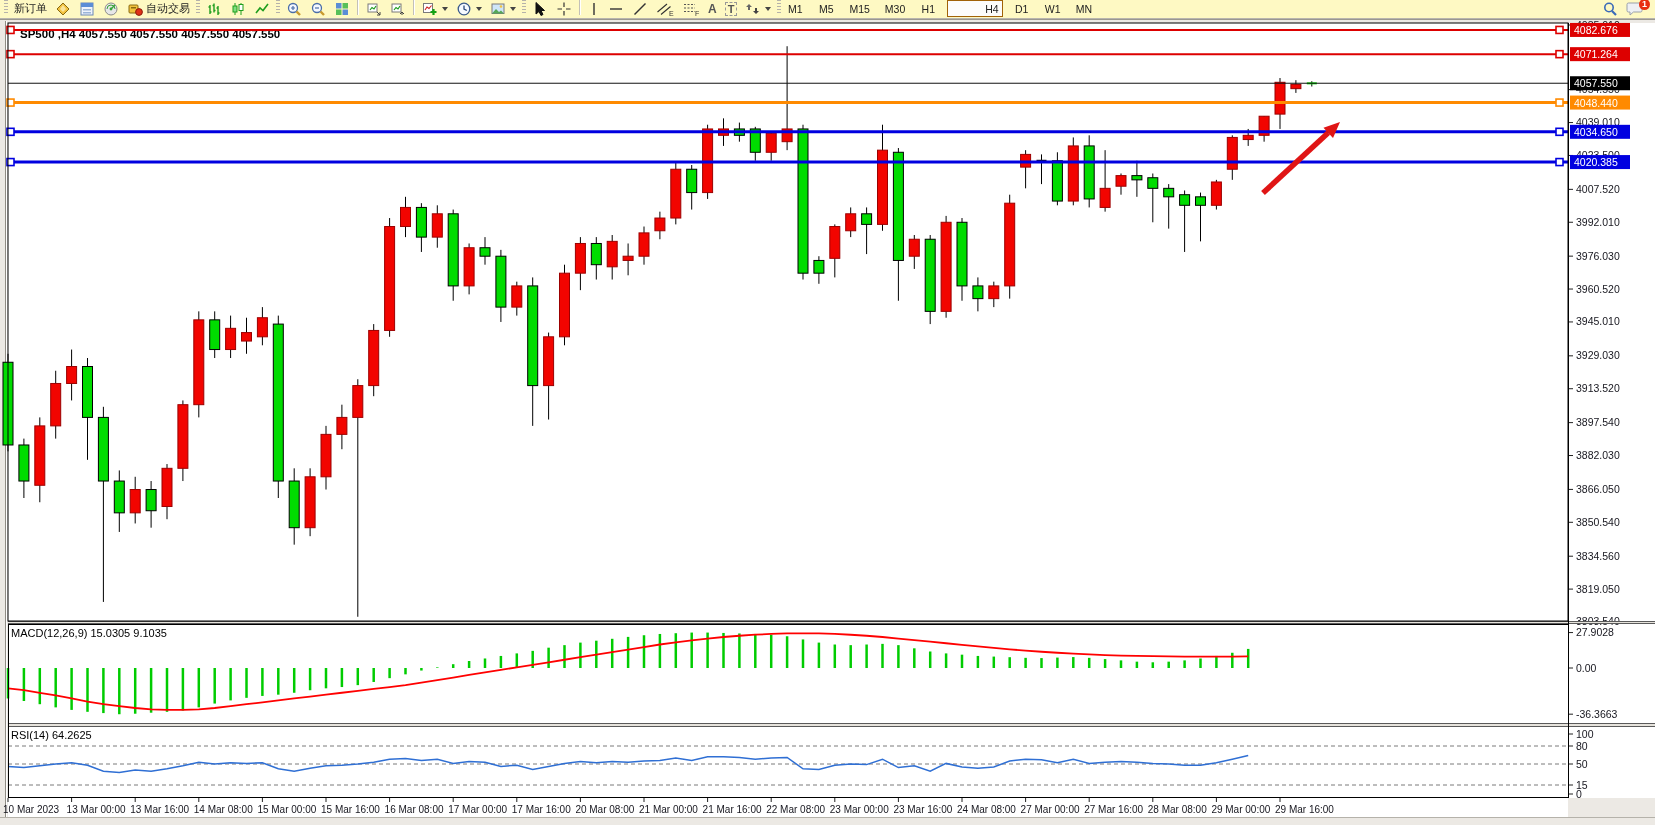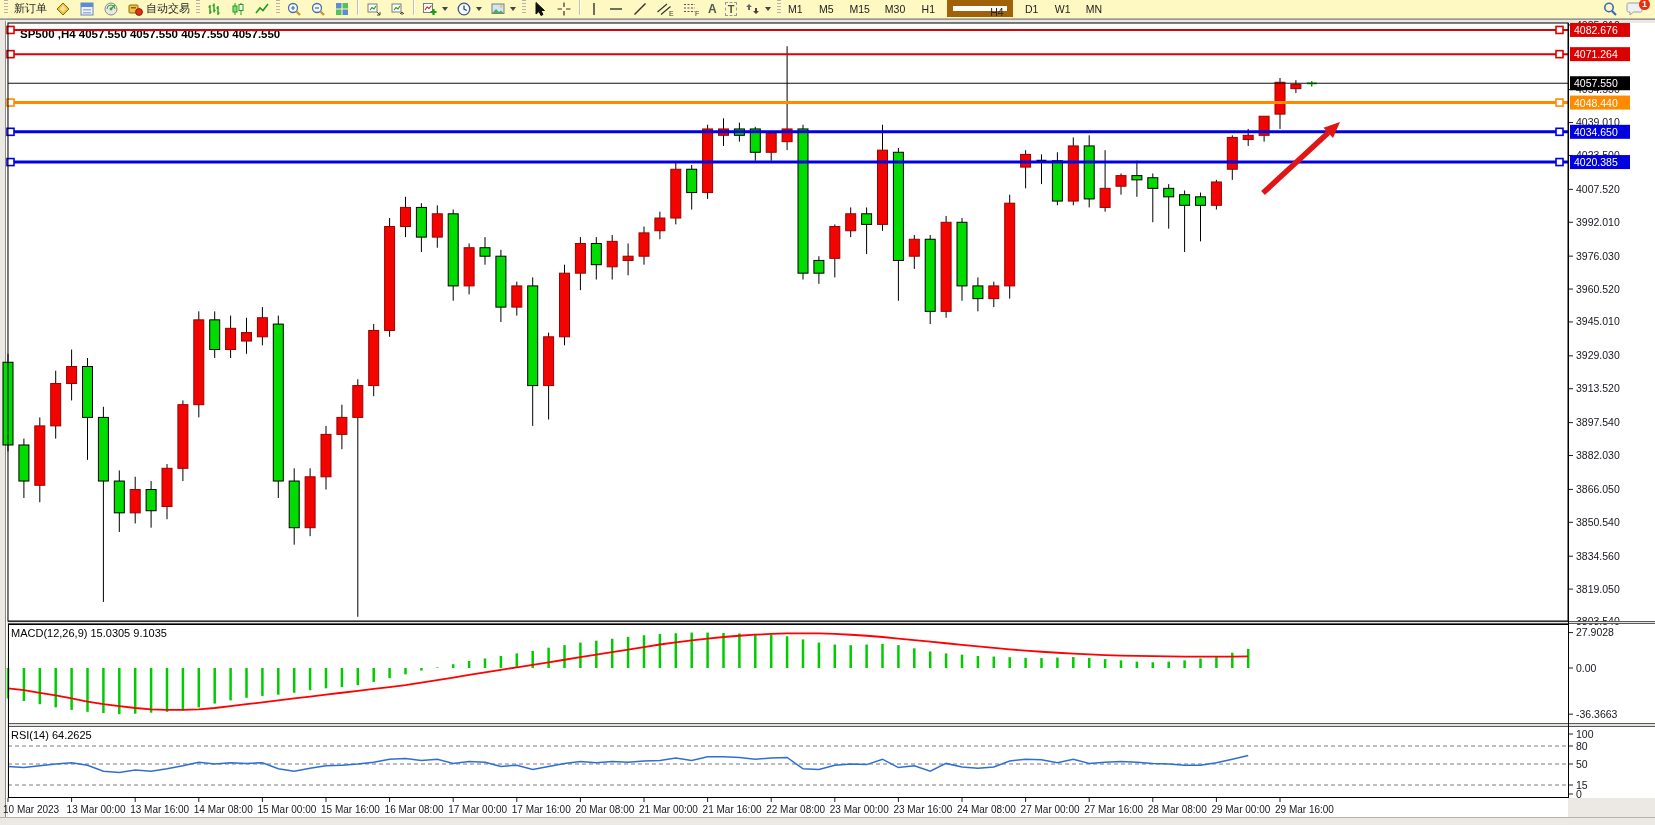--- a/index.html
+++ b/index.html
@@ -9,21 +9,21 @@
   .toolbar{position:absolute;left:0;top:0;width:1655px;height:19px;background:#fef9c3;
            border-bottom:1px solid #b8b5ad;display:flex;align-items:flex-start;padding:0 2px;box-sizing:border-box;z-index:5;}
   .tb-btn{display:flex;align-items:center;gap:3px;height:17px;padding:0 3px;border:1px solid transparent;
           background:transparent;font-family:"Liberation Sans",sans-serif;font-size:11px;color:#222;cursor:default;}
   .tb-btn svg{display:block;}
   .tb-sep{width:1px;height:15px;background:#c3c0b8;border-right:1px solid #ffffff;margin:0 3px;}
   .tb-grip{width:4px;height:15px;margin:0 2px;background:repeating-linear-gradient(#b5b2aa 0 1px,transparent 1px 3px);}
   .caret{width:0;height:0;border-left:3px solid transparent;border-right:3px solid transparent;border-top:4px solid #444;margin-left:1px;}
   .tf-btn{height:17px;min-width:24px;text-align:center;font-size:10.5px;color:#222;border:1px solid transparent;
           padding:0 3px;background:transparent;font-family:"Liberation Sans",sans-serif;}
-  .tf-btn.active{background:#fcfcfb;border:6px solid #a16207;padding-left:37px;}
+  .tf-btn.active{background:#fcfcfb;border:1px solid #a16207;padding-left:37px;}
   .tb-spacer{flex:1;}
   .chat-wrap{position:relative;}
   .chat-badge{position:absolute;top:-2px;right:-4px;background:#e83010;color:#fff;font-size:9px;line-height:11px;
               min-width:11px;height:11px;border-radius:6px;text-align:center;font-weight:bold;}
   
   #chart-svg{position:absolute;left:0;top:19px;}
 </style>
 </head>
 <body>
 

